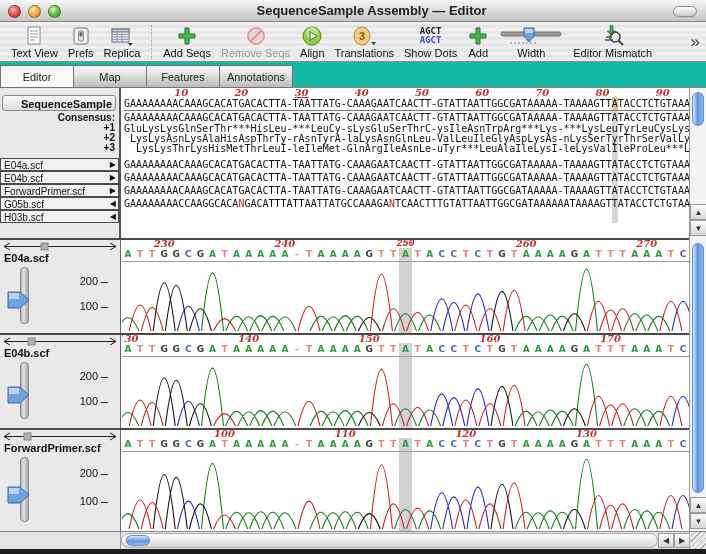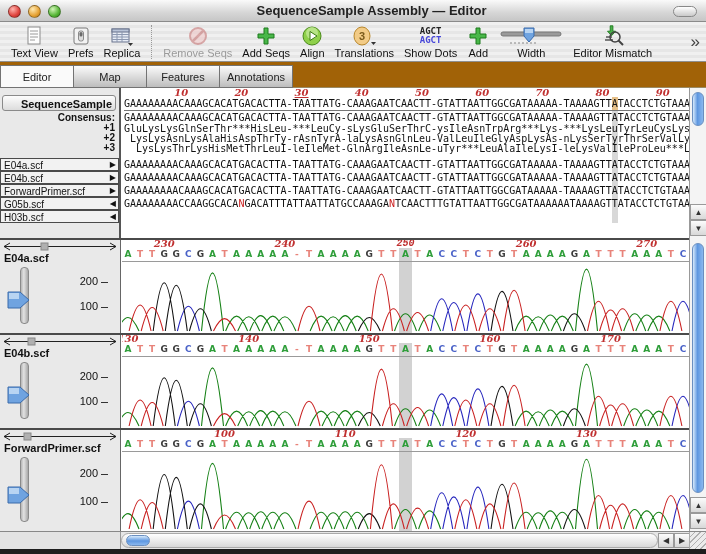--- a/index.html
+++ b/index.html
@@ -24,21 +24,21 @@
     margin:0 5px;height:36px;cursor:default;}
   .titem .ic{height:23px;display:flex;align-items:center;justify-content:center;}
   .titem .lb{font-size:11px;color:#111;white-space:nowrap;line-height:12px;}
   .titem.disabled .lb{color:#9a9a9a;}
   .titem.disabled .ic{opacity:.55;}
   .tsep{width:1px;height:34px;margin:0 6px;border-left:1px dotted #9a9a9a;}
   .agct{font:bold 9px "DejaVu Sans Mono",monospace;line-height:9px;color:#222;text-align:center;}
   .agct .b{color:#4646d8;}
   .ovf{font-size:17px;color:#444;margin-left:auto;margin-right:2px;align-self:center;}
   
-  .tabbar{position:absolute;left:0;top:62px;width:706px;height:26px;background:#a16207;border-bottom:1px solid #9a8a64;}
+  .tabbar{position:absolute;left:0;top:62px;width:706px;height:26px;background:#14b8a6;border-bottom:1px solid #9a8a64;}
   .tab{position:absolute;top:3px;height:23px;width:74px;text-align:center;font-size:11px;color:#222;
     line-height:22px;background:linear-gradient(#fbfbfb,#bdbdbd);border:1px solid #737373;}
   .tab.active{background:#fafafa;}
   
   .align-panel{position:absolute;left:0;top:88px;width:706px;height:150px;background:#fff;}
   .align-labels{position:absolute;left:0;top:0;width:121px;height:150px;background:#e9e9e9;
     border-right:2px solid #555;}
   .sample-btn{position:absolute;left:2px;right:3px;top:7px;height:16px;background:linear-gradient(#fdfdfd,#dcdcdc);
     border:1px solid #8a8a8a;border-radius:3px;font:bold 11px "Liberation Sans",sans-serif;
     text-align:right;padding:2px 3px 0 0;color:#111;}
@@ -124,36 +124,36 @@
         <svg width="26" height="22">
             <rect x="3" y="4" width="17" height="13" fill="#e7ecf5" stroke="#66708a"></rect>
         <rect x="3" y="4" width="17" height="3" fill="#b9c4d8" stroke="#66708a"></rect>
         <path d="M3,9.5h17 M3,12h17 M3,14.5h17 M8,7v10 M13,7v10" stroke="#8c98b0" stroke-width="1"></path>
         <path d="M19,18 l5,0 l-2.5,3 z" fill="#333"></path>
           </svg>
       </span>
         <span class="lb">Replica</span>
     </div>
     <div class="tsep"></div>
+    <div class="titem">
+      <span class="ic">
+        <svg width="22" height="22">
+            <path d="M9,3 h4 v6 h6 v4 h-6 v6 h-4 v-6 h-6 v-4 h6 z" fill="#49b749" stroke="#1d7a1d"></path>
+          </svg>
+      </span>
+        <span class="lb">Add Seqs</span>
+    </div>
     <div class="titem disabled">
       <span class="ic">
         <svg width="22" height="22">
             <circle cx="11" cy="11" r="8" fill="#f0c4c4" stroke="#c46a6a" stroke-width="2"></circle>
         <line x1="5.5" y1="16.5" x2="16.5" y2="5.5" stroke="#c46a6a" stroke-width="2.5"></line>
           </svg>
       </span>
         <span class="lb">Remove Seqs</span>
-    </div>
-    <div class="titem">
-      <span class="ic">
-        <svg width="22" height="22">
-            <path d="M9,3 h4 v6 h6 v4 h-6 v6 h-4 v-6 h-6 v-4 h6 z" fill="#49b749" stroke="#1d7a1d"></path>
-          </svg>
-      </span>
-        <span class="lb">Add Seqs</span>
     </div>
     <div class="titem">
       <span class="ic">
         <svg width="22" height="22">
             <circle cx="11" cy="11" r="9" fill="#8fd04a" stroke="#4a8a1a"></circle>
         <circle cx="11" cy="8" r="6" fill="#c8eda0" opacity="0.7"></circle>
             <path d="M9,6.5 l7,4.5 l-7,4.5 z" fill="#fff" stroke="#3a7a12"></path>
           </svg>
       </span>
         <span class="lb">Align</span>

